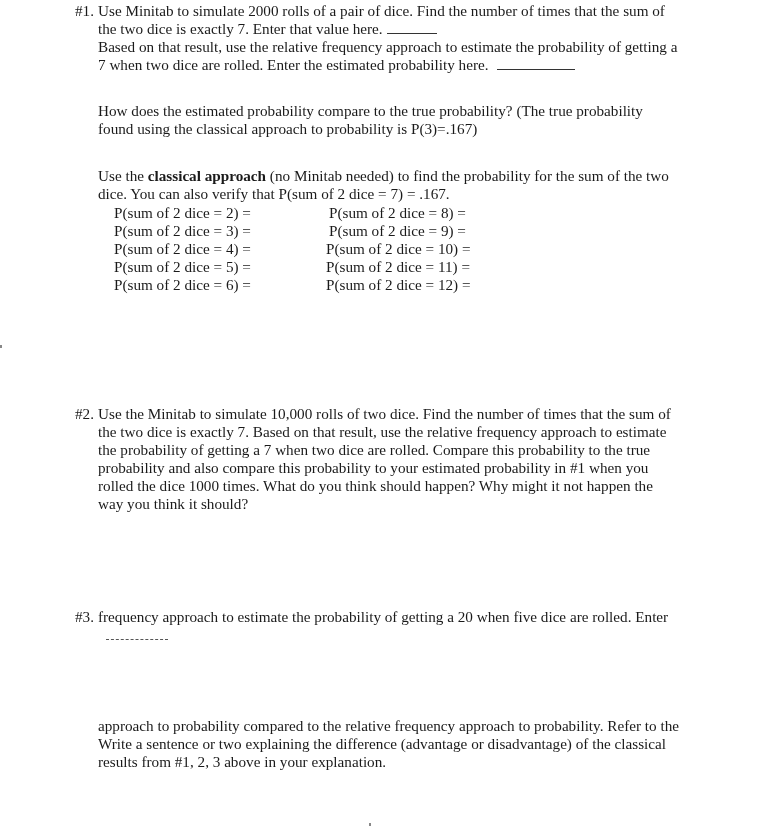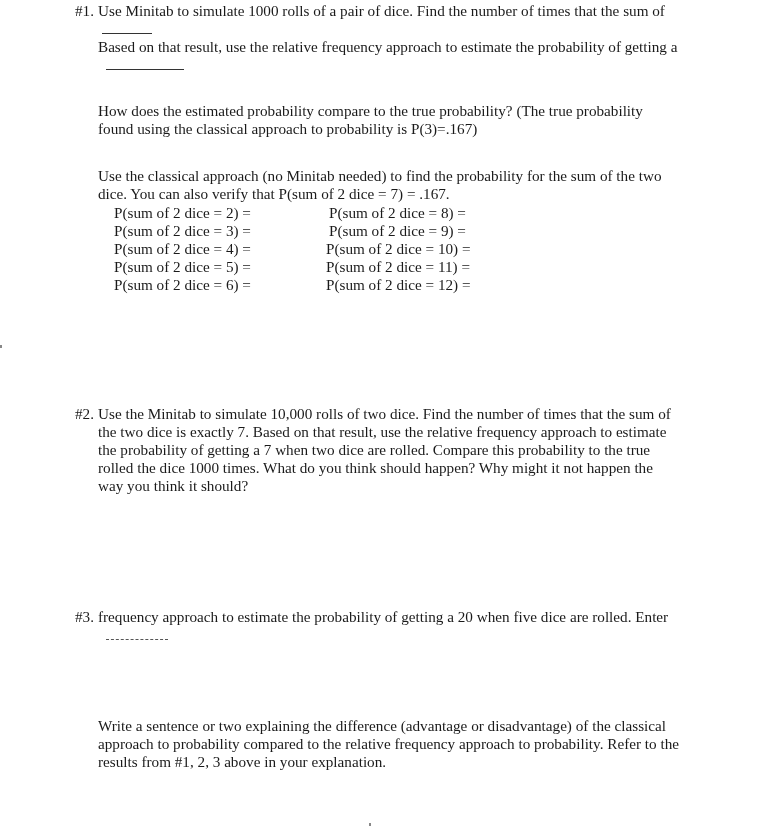--- a/index.html
+++ b/index.html
@@ -10,38 +10,38 @@
   }
   .block { position: absolute; }
   .q-num { position: absolute; left: 0; top: 0; }
   .q-body { margin-left: 23px; }
   p { margin: 0; }
   .blank {
     display: inline-block; border-bottom: 1px solid #333; height: 12px;
     vertical-align: baseline; margin-left: 4px;
   }
   .blank.dashed { border-bottom: 1px dashed #555; }
-  b { font-weight: normal; }
+  b { font-weight: bold; }
   .prob-grid { position: absolute; left: 98px; top: 204px; width: 420px; }
   .prob-row { height: 18px; position: relative; }
   .prob-left { position: absolute; left: 0; margin-left: 16px; }
   .prob-right { position: absolute; left: 231px; }
   .prob-right.wide { left: 228px; font-family: Liberation Serif, serif; }
   .speck { position: absolute; width: 2px; height: 3px; background: #888; }
 </style>
 </head>
 <body>
 
 <div class="block" style="left:75px; top:2px; width:650px;">
   <span class="q-num">#1.</span>
   <div class="q-body">
-    <p>Use Minitab to simulate 1000 rolls of a pair of dice.  Find the number of times that the sum of</p>
-    <p><span class="blank" style="width:50px;"></span></p>
+    <p>Use Minitab to simulate 2000 rolls of a pair of dice.  Find the number of times that the sum of</p>
+    <p><span>the two dice is exactly 7.  Enter that value here.</span><span class="blank" style="width:50px;"></span></p>
     <p>Based on that result, use the relative frequency approach to estimate the probability of getting a</p>
-    <p><span class="blank" style="width:78px; margin-left:8px;"></span></p>
+    <p><span>7 when two dice are rolled.  Enter the estimated probability here.</span><span class="blank" style="width:78px; margin-left:8px;"></span></p>
   </div>
 </div>
 
 <div class="block" style="left:98px; top:102px; width:620px;">
   <p>How does the estimated probability compare to the true probability?  (The true probability</p>
   <p>found using the classical approach to probability is P(3)=.167)</p>
 </div>
 
 <div class="block" style="left:98px; top:167px; width:620px;">
   <p><span>Use the </span><b>classical approach</b><span> (no Minitab needed) to find the probability for the sum of the two</span></p>
@@ -70,33 +70,34 @@
     <span class="prob-right wide">P(sum of 2 dice = 12) =</span>
   </div>
 </div>
 
 <div class="block" style="left:75px; top:405px; width:650px;">
   <span class="q-num">#2.</span>
   <div class="q-body">
     <p>Use the Minitab to simulate 10,000 rolls of two dice.  Find the number of times that the sum of</p>
     <p>the two dice is exactly 7.  Based on that result, use the relative frequency approach to estimate</p>
     <p>the probability of getting a 7 when two dice are rolled.  Compare this probability to the true</p>
+    <p>probability and also compare this probability to your estimated probability in #1 when you</p>
     <p>rolled the dice 1000 times.  What do you think should happen?  Why might it not happen the</p>
     <p>way you think it should?</p>
   </div>
 </div>
 
 <div class="block" style="left:75px; top:608px; width:650px;">
   <span class="q-num">#3.</span>
   <div class="q-body">
     <p>frequency approach to estimate the probability of getting a 20 when five dice are rolled.  Enter</p>
     <p><span class="blank dashed" style="width:62px; margin-left:8px;"></span></p>
   </div>
 </div>
 
 <div class="block" style="left:98px; top:717px; width:640px;">
+  <p>approach to probability compared to the relative frequency approach to probability.  Refer to the</p>
   <p>Write a sentence or two explaining the difference (advantage or disadvantage) of the classical</p>
-  <p>approach to probability compared to the relative frequency approach to probability.  Refer to the</p>
   <p>results from #1, 2, 3 above in your explanation.</p>
 </div>
 
 <div class="speck" style="left:0px; top:345px;"></div>
 <div class="speck" style="left:369px; top:823px;"></div>
 
 </body></html>

